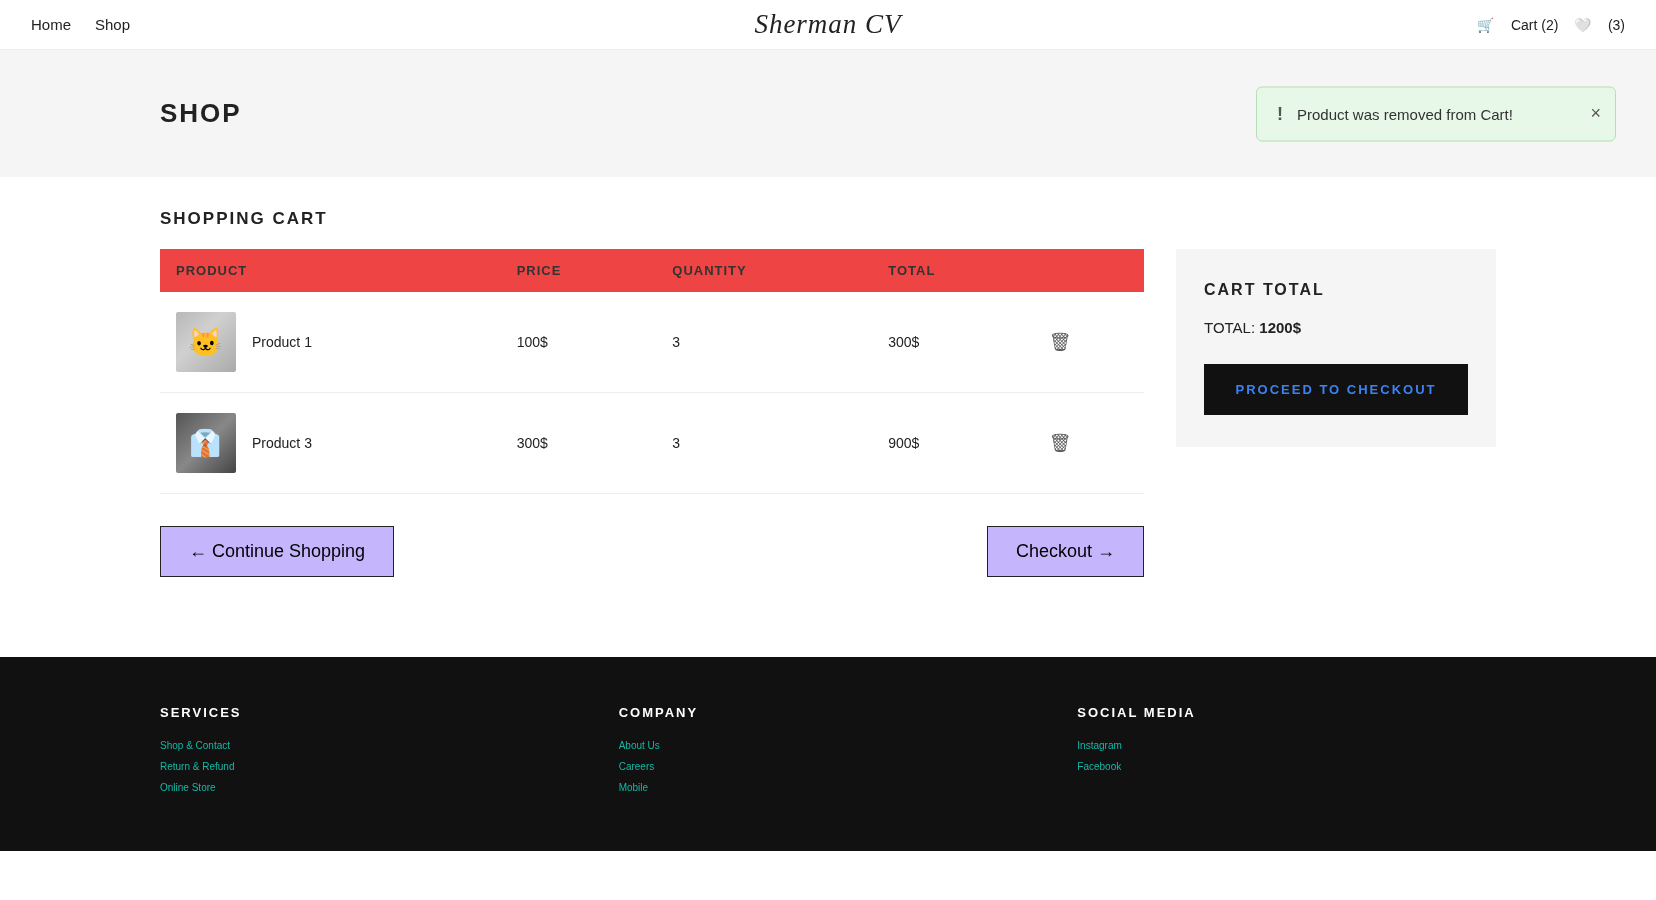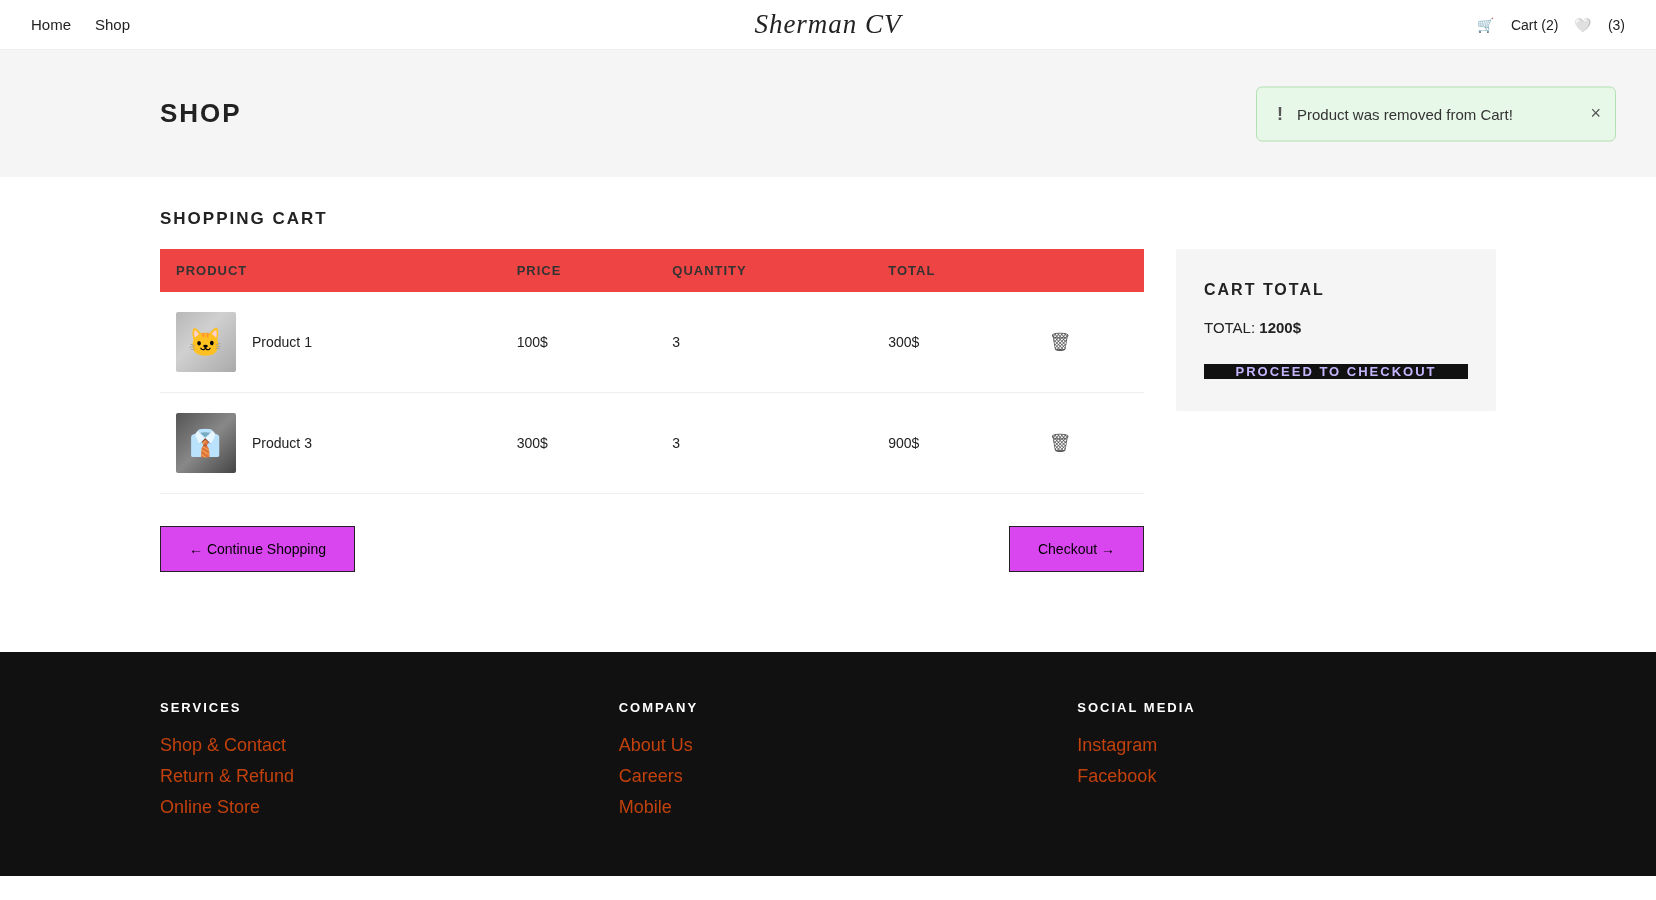--- a/index.html
+++ b/index.html
@@ -173,41 +173,41 @@
     }
     .cart-total-row {
       font-size: 15px;
       margin-bottom: 28px;
     }
     .cart-total-row strong { font-weight: bold; }
     .checkout-btn {
       display: block;
       width: 100%;
       background: #111;
-      color: #c4b5fd;
+      color: #3b82f6;
       border: none;
-      padding: 0;
+      padding: 18px;
       font-size: 13px;
       font-weight: bold;
       letter-spacing: 2px;
       cursor: pointer;
       text-align: center;
     }
 
     
     .cart-actions {
       display: flex;
       justify-content: space-between;
       margin-top: 32px;
     }
     .action-btn {
       border: 1px solid #222;
-      background: #d946ef;
+      background: #c4b5fd;
       padding: 14px 28px;
-      font-size: 14px;
+      font-size: 18px;
       cursor: pointer;
       display: flex;
       align-items: center;
       gap: 8px;
     }
 
     
     .footer {
       background: #111;
       color: #ccc;
@@ -221,23 +221,23 @@
     }
     .footer-col h3 {
       color: #fff;
       font-size: 13px;
       letter-spacing: 2px;
       font-weight: bold;
       margin-bottom: 20px;
     }
     .footer-col a {
       display: block;
-      color: #c2410c;
+      color: #14b8a6;
       text-decoration: none;
-      font-size: 18px;
+      font-size: 10px;
       margin-bottom: 10px;
     }
   </style>
 </head>
 <body>
 
 <nav class="navbar">
   <div class="nav-left">
     <a>Home</a>
     <a>Shop</a>

